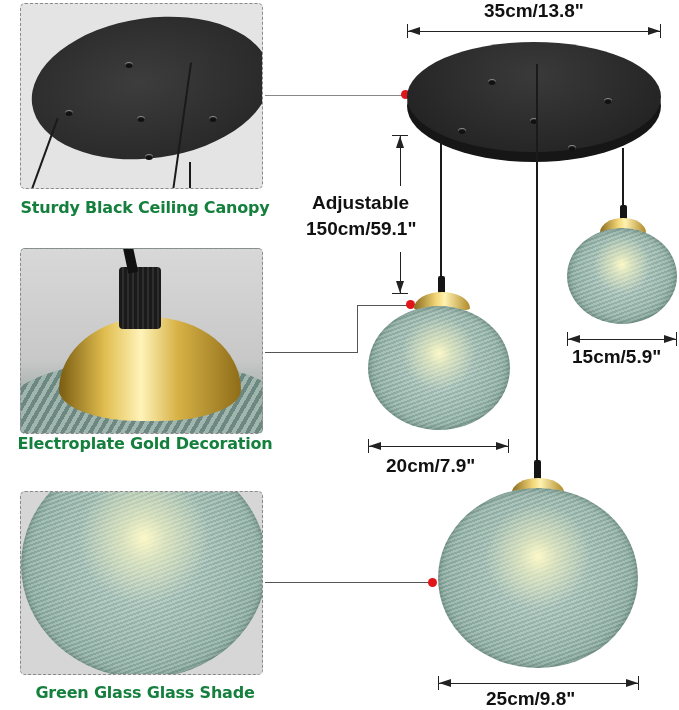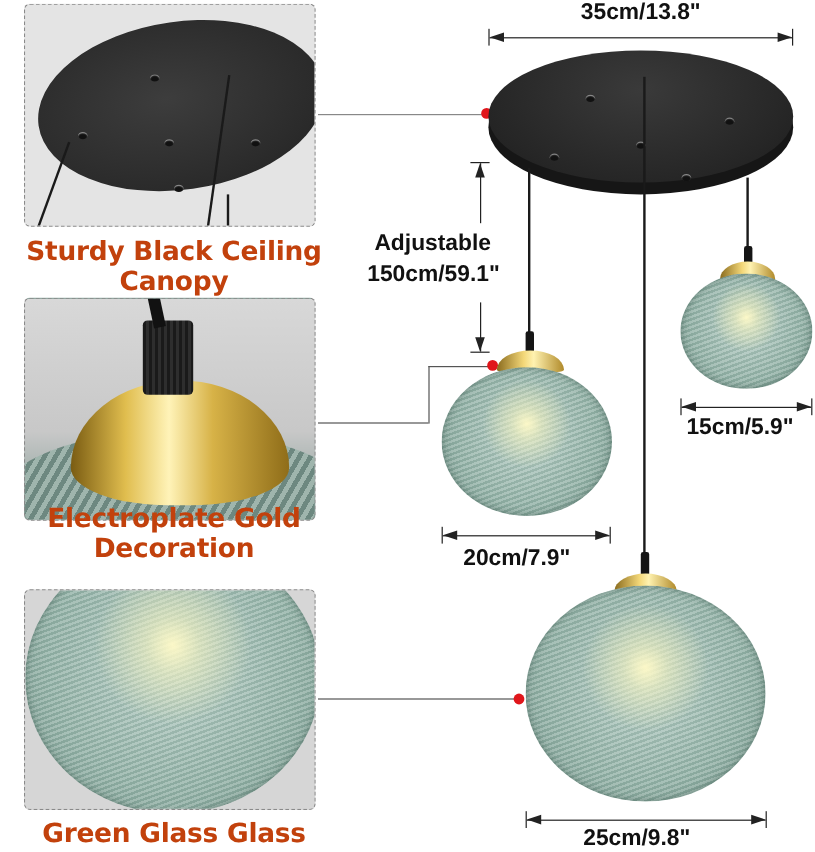--- a/index.html
+++ b/index.html
@@ -1,19 +1,19 @@
 <!DOCTYPE html>
 <html><head>
 <meta charset="utf-8">
 <style>
   * { box-sizing: border-box; margin: 0; padding: 0; }
   body { width: 679px; height: 710px; background: #ffffff; position: relative; overflow: hidden; font-family: "DejaVu Sans", sans-serif; }
   .abs { position: absolute; }
   .inset { position: absolute; left: 20px; width: 243px; border: 1px dashed #8a8a8a; border-radius: 5px; overflow: hidden; background: #dcdcdc; }
-  .caption { position: absolute; left: 0; width: 290px; text-align: center; font-family: "DejaVu Sans", sans-serif; font-weight: bold; font-size: 22px; color: #c2410c; letter-spacing: -0.2px; }
+  .caption { position: absolute; left: 0; width: 290px; text-align: center; font-family: "DejaVu Sans", sans-serif; font-weight: bold; font-size: 16px; color: #15803d; letter-spacing: -0.2px; }
   .dim { position: absolute; font-family: "Liberation Sans", sans-serif; font-weight: bold; font-size: 19px; color: #111; white-space: nowrap; }
   .hline { position: absolute; height: 1px; background: #555; }
   .vline { position: absolute; width: 1px; background: #555; }
   .dot { position: absolute; width: 9px; height: 9px; border-radius: 50%; background: #e0161b; }
   .arrow-l { position: absolute; width: 0; height: 0; border-top: 4px solid transparent; border-bottom: 4px solid transparent; border-right: 12px solid #222; }
   .arrow-r { position: absolute; width: 0; height: 0; border-top: 4px solid transparent; border-bottom: 4px solid transparent; border-left: 12px solid #222; }
   .arrow-u { position: absolute; width: 0; height: 0; border-left: 4px solid transparent; border-right: 4px solid transparent; border-bottom: 12px solid #222; }
   .arrow-d { position: absolute; width: 0; height: 0; border-left: 4px solid transparent; border-right: 4px solid transparent; border-top: 12px solid #222; }
   .tick-v { position: absolute; width: 1px; background: #222; }
   .tick-h { position: absolute; height: 1px; background: #222; }
@@ -45,21 +45,21 @@
   <div class="cord" style="left:22px; top:112px; height:80px; transform:rotate(20deg);"></div>
 </div>
 <div class="caption" style="top:198px;">Sturdy Black Ceiling Canopy</div>
 
 <div class="inset" style="top:248px; height:186px; background:linear-gradient(180deg,#d8d8d8 0%,#c8c8c8 60%, #7f9a92 100%);">
   <div class="abs" style="left:-20px; top:110px; width:290px; height:110px; border-radius:50%; background:repeating-linear-gradient(120deg,#6d8880 0 4px,#9fb5ad 4px 8px);"></div>
   <div class="abs" style="left:38px; top:68px; width:182px; height:104px; border-radius:50% 50% 45% 45% / 70% 70% 30% 30%; background:linear-gradient(90deg,#7a5c12 0%,#e0bd4e 25%,#fff3b8 45%,#d7b247 65%,#8f6d19 100%);"></div>
   <div class="abs" style="left:98px; top:18px; width:42px; height:62px; border-radius:4px; background:repeating-linear-gradient(90deg,#1a1a1a 0 3px,#2e2e2e 3px 5px);"></div>
   <div class="abs" style="left:104px; top:-8px; width:10px; height:32px; background:#111; transform:rotate(-12deg);"></div>
 </div>
-<div class="caption" style="top:420px;">Electroplate Gold Decoration</div>
+<div class="caption" style="top:434px;">Electroplate Gold Decoration</div>
 
 <div class="inset" style="top:491px; height:184px; background:#d6d6d6;">
   <div class="globe" style="left:0px; top:-40px; width:246px; height:226px;"></div>
 </div>
 <div class="caption" style="top:683px;">Green Glass Glass Shade</div>
 
 <div class="hline" style="left:265px; top:95px; width:140px; background:#888;"></div>
 <div class="dot" style="left:401px; top:90px;"></div>
 
 <div class="hline" style="left:265px; top:352px; width:92px; background:#555;"></div>

